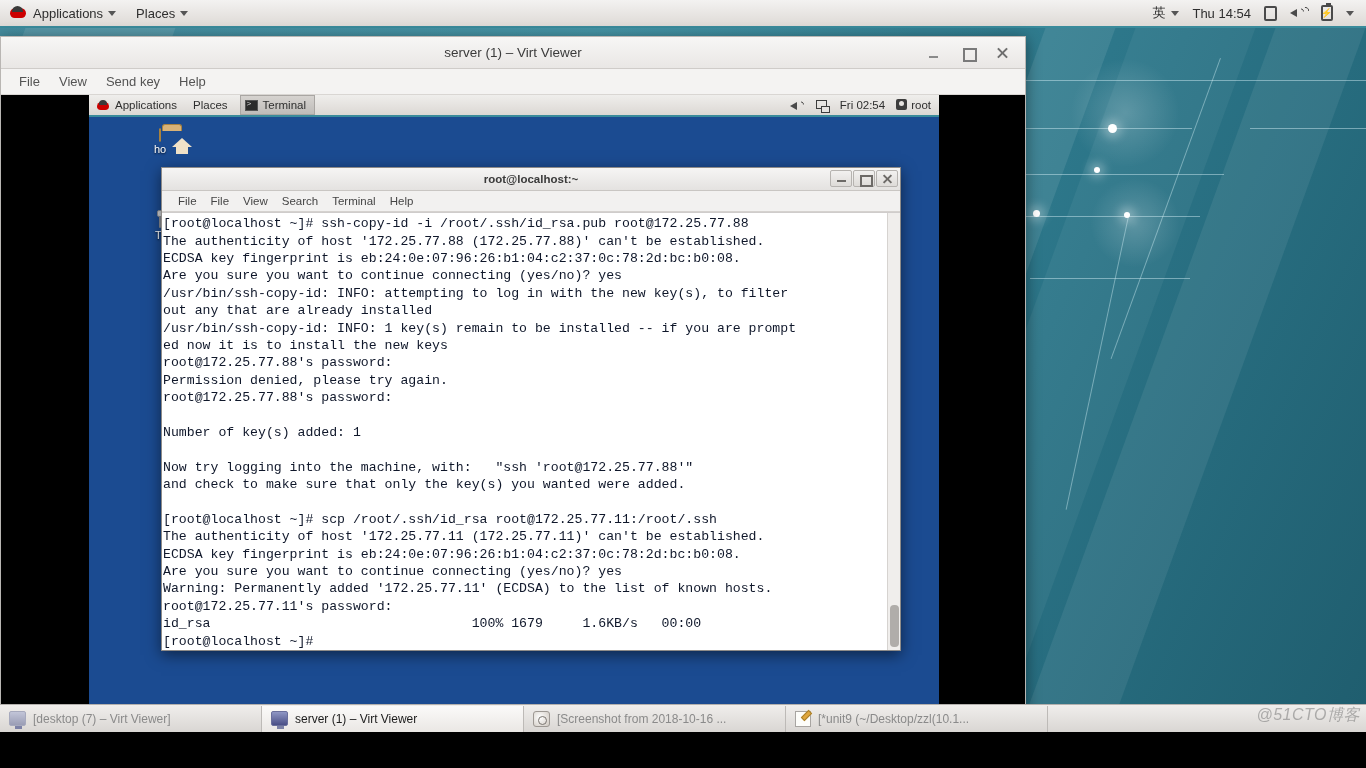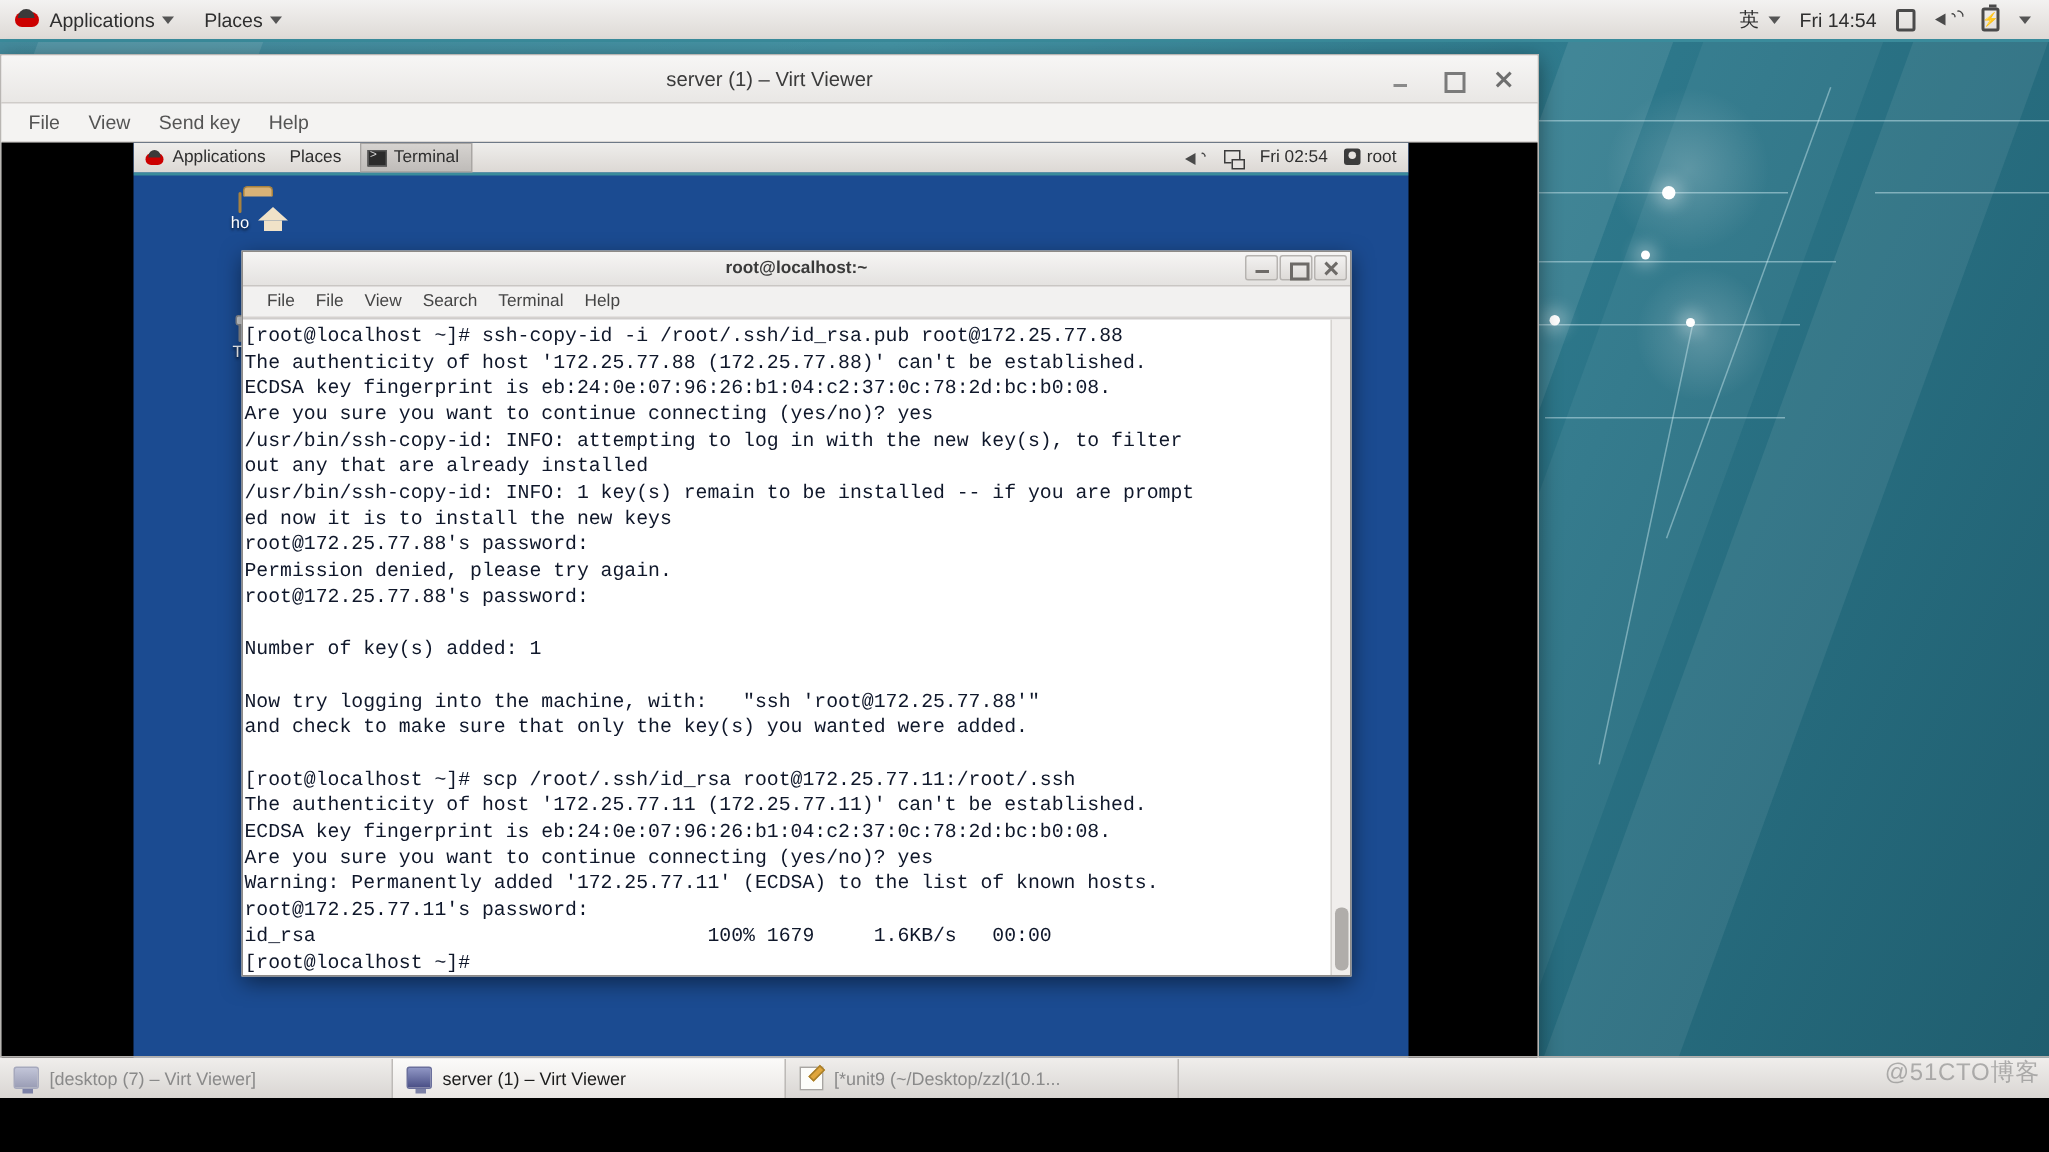--- a/index.html
+++ b/index.html
@@ -368,20 +368,21 @@
   }
   .pencil-ico:after {
     content:""; position:absolute; right:-2px; top:1px; width:9px; height:3px;
     background:#e0a63c; transform: rotate(-45deg); border:1px solid #a87f2b;
   }
   .watermark {
     position: absolute; right: 6px; bottom: 6px;
     font-size: 16px; color: rgba(120,120,120,.55);
     font-family: "Liberation Sans", sans-serif; letter-spacing: .5px;
     pointer-events: none;
+    font-style: italic;
   }
 </style>
 </head>
 <body>
 
 <div id="screen">
 
   <div class="wallpaper">
     <div class="wp-band" style="left:40px;  top:-40px; width:150px; height:820px; background:rgba(255,255,255,.10);"></div>
     <div class="wp-band" style="left:1060px;top:-40px; width:70px;  height:820px; background:rgba(255,255,255,.09);"></div>
@@ -412,21 +413,21 @@
     </div>
     <div class="menu">
       <span>Places</span>
       <span class="caret-d"></span>
     </div>
     <div class="host-right">
       <div class="menu" style="padding:0;gap:6px">
         <span>英</span>
         <span class="caret-d"></span>
       </div>
-      <span>Fri 14:54</span>
+      <span>Thu 14:54</span>
       <span class="ico-screen"></span>
       <span class="ico-vol">
         <span class="cone"></span>
           <span class="wv w1"></span>
           <span class="wv w2"></span>
       </span>
       <span class="ico-bat">⚡</span>
       <span class="caret-d"></span>
     </div>
   </div>
@@ -527,20 +528,24 @@
   <div class="host-taskbar">
     <div class="h-tb-item dim">
       <span class="mon-ico dim"></span>
       <span>[desktop (7) – Virt Viewer]</span>
     </div>
     <div class="h-tb-item active">
       <span class="mon-ico"></span>
       <span>server (1) – Virt Viewer</span>
     </div>
     <div class="h-tb-item dim">
+      <span class="shot-ico"></span>
+      <span>[Screenshot from 2018-10-16 ...</span>
+    </div>
+    <div class="h-tb-item dim">
       <span class="pencil-ico"></span>
       <span>[*unit9 (~/Desktop/zzl(10.1...</span>
     </div>
   </div>
 
   <div class="watermark">@51CTO博客</div>
 
 </div>
 
 </body></html>

